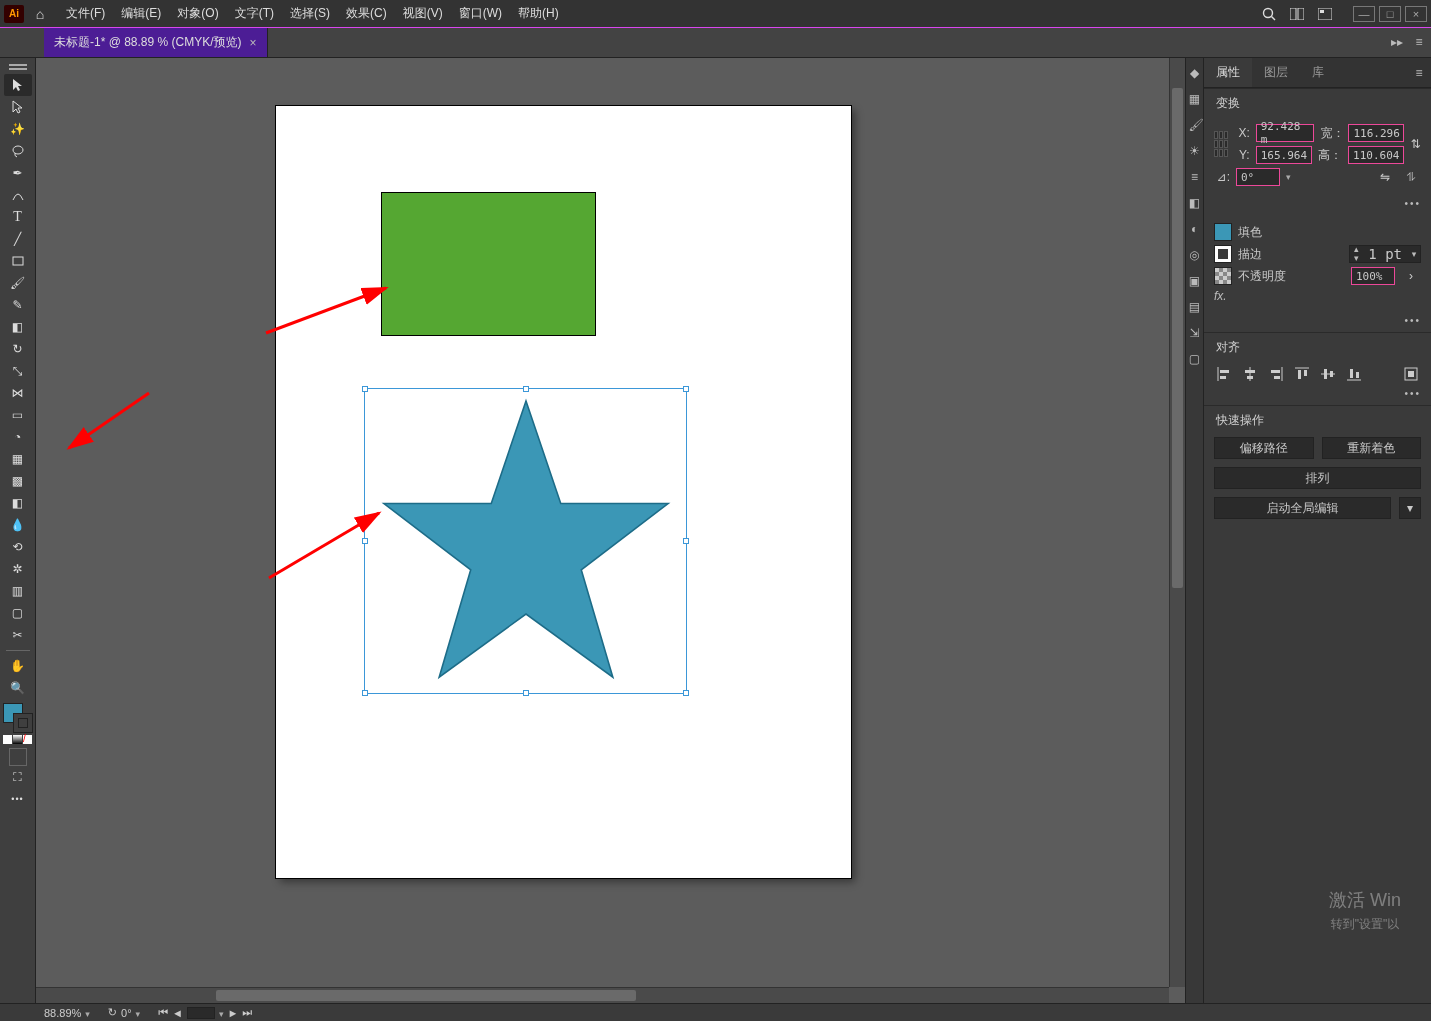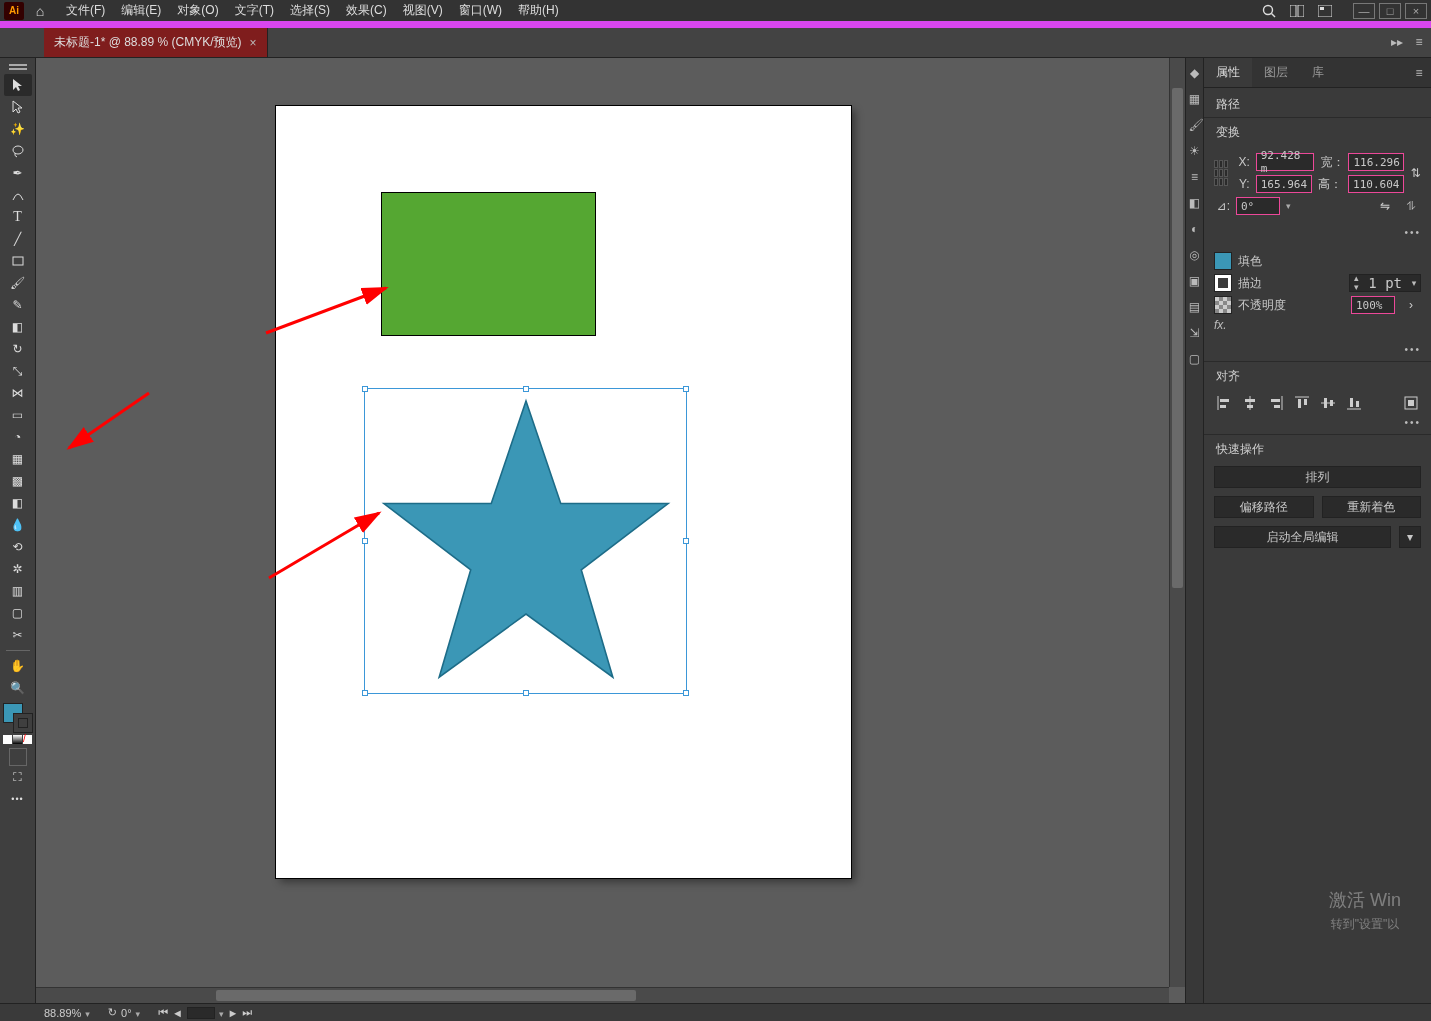--- a/index.html
+++ b/index.html
@@ -10,32 +10,32 @@
     --border:#222;
     --text:#c8c8c8;
     --text-dim:#a0a0a0;
     --accent:#3b97b6;
     --green:#4da22f;
   }
   html,body{margin:0;padding:0;height:100%;width:100%;background:var(--bg);font-family:"Microsoft YaHei",Arial,sans-serif;font-size:12px;color:var(--text);overflow:hidden}
   *{box-sizing:border-box;user-select:none}
 
   
-  .menubar{height:28px;background:var(--bg-dark);display:flex;align-items:center;padding:0 4px;border-bottom:7px solid #d946ef}
+  .menubar{height:28px;background:var(--bg-dark);display:flex;align-items:center;padding:0 4px;border-bottom:1px solid #d946ef}
   .menubar .ai-logo{width:20px;height:18px;background:#330000;color:#ff9a00;font-size:10px;font-weight:bold;display:flex;align-items:center;justify-content:center;border-radius:2px;margin-right:6px}
   .menubar .home{width:20px;color:#ddd;font-size:14px;text-align:center;margin-right:8px}
   .menubar .menu-item{padding:0 8px;color:#ddd;white-space:nowrap}
   .menubar .spacer{flex:1}
   .menubar .right-icon{width:24px;height:20px;color:#ddd;display:flex;align-items:center;justify-content:center;margin:0 2px}
   .win-controls{display:flex;margin-left:10px}
   .win-controls div{width:22px;height:16px;border:1px solid #777;margin-left:4px;color:#aaa;font-size:11px;display:flex;align-items:center;justify-content:center}
 
   
   .tabbar{height:30px;background:#434343;display:flex;align-items:stretch;padding-left:44px;border-bottom:1px solid #222}
-  .doc-tab{background:#7f1d1d;padding:0 10px;display:flex;align-items:center;gap:8px;color:#ddd;border-right:1px solid #222}
+  .doc-tab{background:#4c1d95;padding:0 10px;display:flex;align-items:center;gap:8px;color:#ddd;border-right:1px solid #222}
   .doc-tab .x{color:#bbb}
   .tabbar-right{margin-left:auto;display:flex;align-items:center;padding-right:4px;gap:6px}
   .tabbar-right div{width:16px;height:16px;color:#bbb;text-align:center}
 
   
   .main{position:absolute;top:58px;bottom:18px;left:0;right:0;display:flex}
   
   .tools{width:36px;background:var(--bg-panel);border-right:1px solid #222;display:flex;flex-direction:column;align-items:center;padding-top:2px;gap:0}
   .tool{width:28px;height:22px;display:flex;align-items:center;justify-content:center;color:#ddd;border-radius:2px}
   .tool.sel{background:#2a2a2a}
@@ -301,21 +301,20 @@
     <div>▢</div>
   </div>
 
   <div class="panel-area">
     <div class="panel-tabs">
       <div class="panel-tab active">属性</div>
       <div class="panel-tab">图层</div>
       <div class="panel-tab">库</div>
       <div class="opts">≡</div>
     </div>
-    <div class="section-h">路径</div>
 
     <div class="section-sub">变换</div>
     <div class="panel-body">
       <div class="row">
         <div class="ref-grid">
           <div></div>
             <div></div>
             <div></div>
             <div></div>
             <div></div>
@@ -431,25 +430,25 @@
           <svg width="14" height="14">
             <rect x="1" y="1" width="12" height="12" fill="none" stroke="#ccc"></rect>
             <rect x="4" y="4" width="6" height="6" fill="#ccc"></rect>
           </svg>
         </div>
     </div>
     <div class="more">•••</div>
 
     <div class="section-sub">快速操作</div>
     <div class="btn-row">
-      <div class="btn">排列</div>
-    </div>
-    <div class="btn-row">
       <div class="btn">偏移路径</div>
       <div class="btn">重新着色</div>
+    </div>
+    <div class="btn-row">
+      <div class="btn">排列</div>
     </div>
     <div class="btn-row">
       <div class="btn" style="flex:1">启动全局编辑</div>
       <div class="btn" style="flex:0 0 22px">▾</div>
     </div>
   </div>
 </div>
 
 <div class="status">
   <div class="seg">

